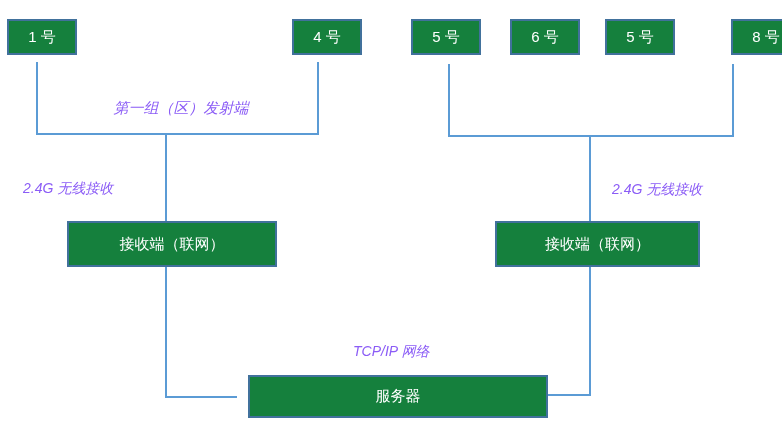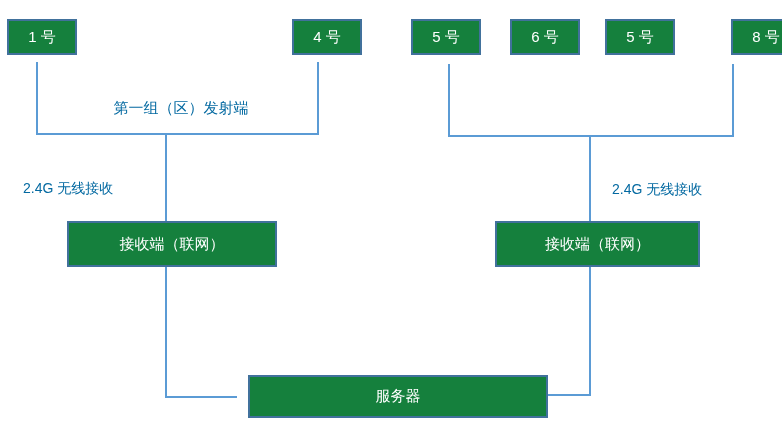--- a/index.html
+++ b/index.html
@@ -30,23 +30,24 @@
     top:19px;
     width:70px;
     height:36px;
   }
   .line{
     position:absolute;
     background:#5B9BD5;
   }
   .lbl{
     position:absolute;
-    color:#0369a1;
+    color:#8b5cf6;
     font-size:14px;
     white-space:nowrap;
+    font-style:italic;
   }
   .grp-lbl{
     font-size:15px;
     width:150px;
     text-align:center;
   }
 </style>
 </head>
 <body>
 
@@ -76,16 +77,17 @@
   <div class="lbl" style="left:612px;top:181px">2.4G 无线接收</div>
 
   <div class="box" style="left:67px;top:221px;width:210px;height:46px">接收端（联网）</div>
   <div class="box" style="left:495px;top:221px;width:205px;height:46px">接收端（联网）</div>
 
   <div class="line" style="left:165px;top:267px;width:2px;height:131px"></div>
   <div class="line" style="left:165px;top:396px;width:72px;height:2px"></div>
   <div class="line" style="left:589px;top:267px;width:2px;height:129px"></div>
   <div class="line" style="left:534px;top:394px;width:57px;height:2px"></div>
 
+  <div class="lbl" style="left:353px;top:343px">TCP/IP 网络</div>
 
   <div class="box" style="left:248px;top:375px;width:300px;height:43px">服务器</div>
 
 </div>
 
 </body></html>

